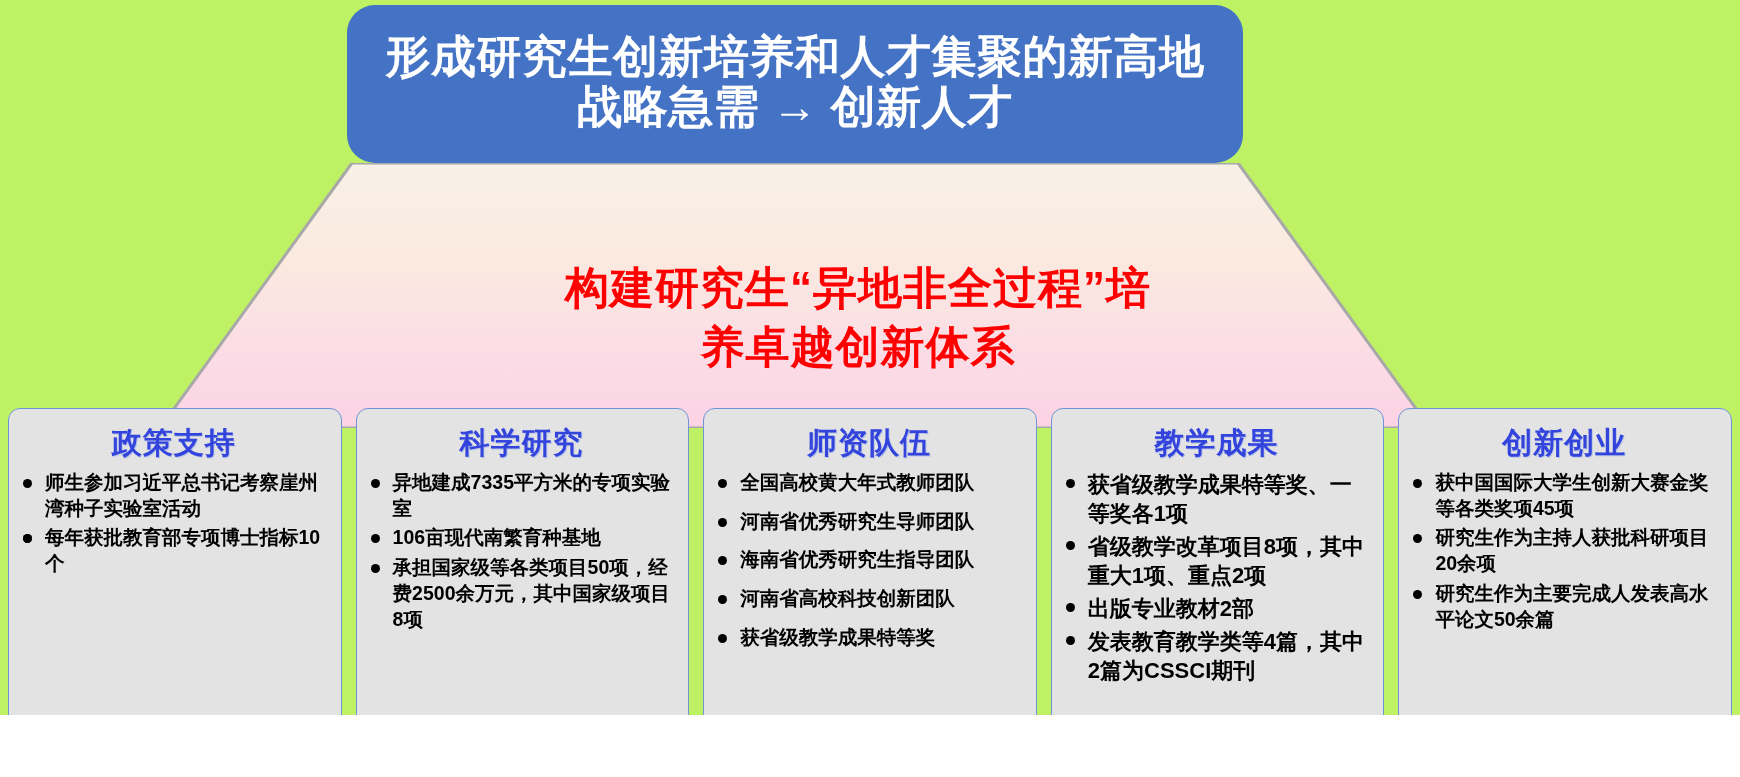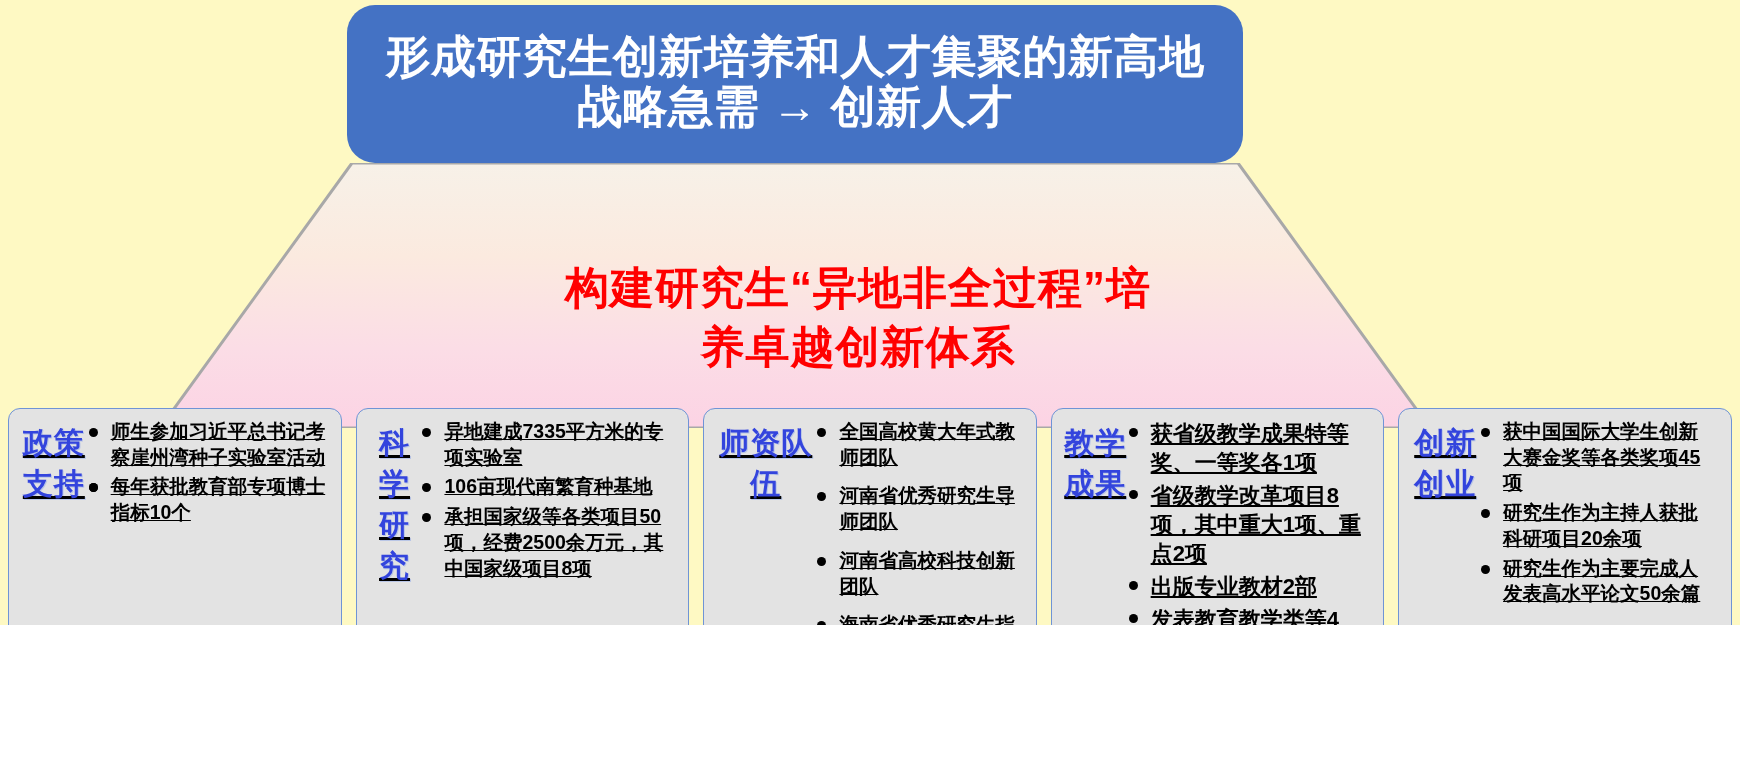--- a/index.html
+++ b/index.html
@@ -7,22 +7,22 @@
     margin: 0;
     padding: 0;
     background: #ffffff;
   }
   body {
     font-family: "Liberation Sans", "DejaVu Sans", sans-serif;
   }
   #stage {
     position: relative;
     width: 1740px;
-    height: 625px;
-    background: #fef9c3;
+    height: 715px;
+    background: #bef264;
     overflow: hidden;
   }
 
   
   .banner {
     position: absolute;
     left: 347px;
     top: 5px;
     width: 896px;
     height: 158px;
@@ -82,22 +82,21 @@
     gap: 14px;
   }
   .card {
     flex: 1 1 0;
     background: #e3e3e3;
     border: 1.5px solid #6f94d6;
     border-radius: 12px;
     box-sizing: border-box;
     padding: 10px 14px 14px 12px;
     display: flex;
-    flex-direction: row;
-    text-decoration: underline;
+    flex-direction: column;
   }
   .card-title {
     text-align: center;
     color: #3344dd;
     font-weight: bold;
     font-size: 30px;
     letter-spacing: 1px;
     margin: 4px 0 6px 0;
     text-shadow: 1px 1px 0 #b9c6e6;
   }
@@ -179,22 +178,22 @@
         <li class="bullet"><span class="dot"></span><span>106亩现代南繁育种基地</span></li>
         <li class="bullet"><span class="dot"></span><span>承担国家级等各类项目50项，经费2500余万元，其中国家级项目8项</span></li>
       </ul>
     </div>
 
     <div class="card c3">
       <div class="card-title">师资队伍</div>
       <ul class="bullets">
         <li class="bullet"><span class="dot"></span><span>全国高校黄大年式教师团队</span></li>
         <li class="bullet"><span class="dot"></span><span>河南省优秀研究生导师团队</span></li>
+        <li class="bullet"><span class="dot"></span><span>海南省优秀研究生指导团队</span></li>
         <li class="bullet"><span class="dot"></span><span>河南省高校科技创新团队</span></li>
-        <li class="bullet"><span class="dot"></span><span>海南省优秀研究生指导团队</span></li>
         <li class="bullet"><span class="dot"></span><span>获省级教学成果特等奖</span></li>
       </ul>
     </div>
 
     <div class="card c4">
       <div class="card-title">教学成果</div>
       <ul class="bullets">
         <li class="bullet"><span class="dot"></span><span>获省级教学成果特等奖、一等奖各1项</span></li>
         <li class="bullet"><span class="dot"></span><span>省级教学改革项目8项，其中重大1项、重点2项</span></li>
         <li class="bullet"><span class="dot"></span><span>出版专业教材2部</span></li>

